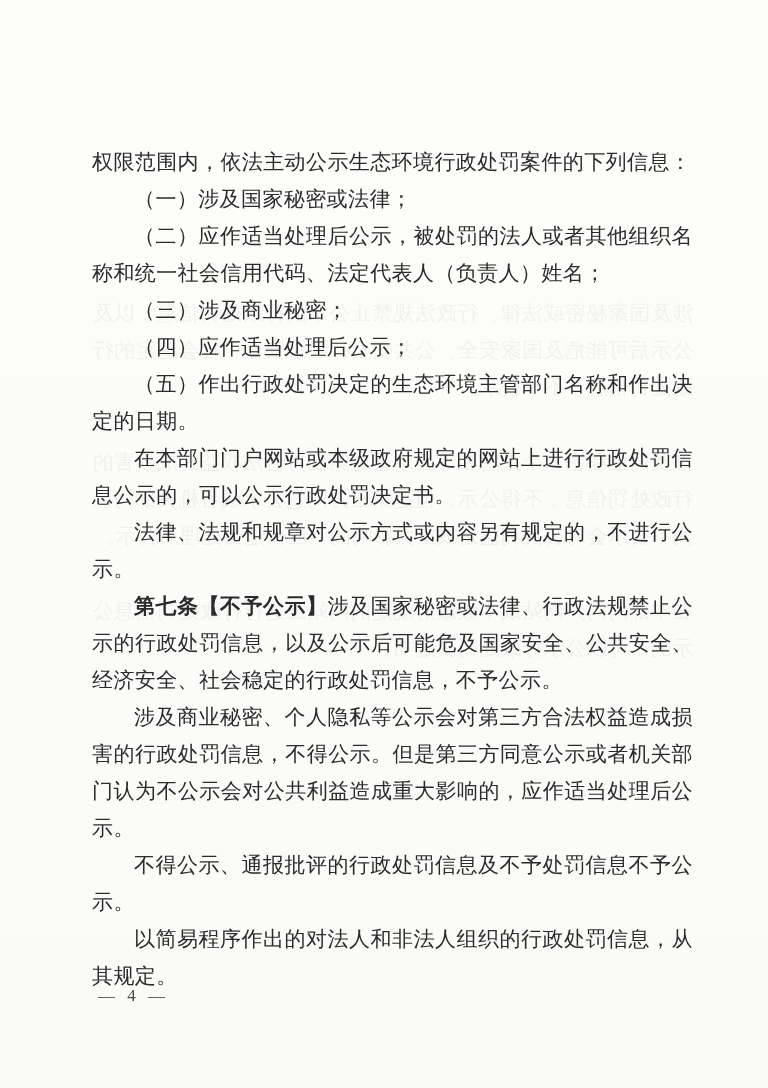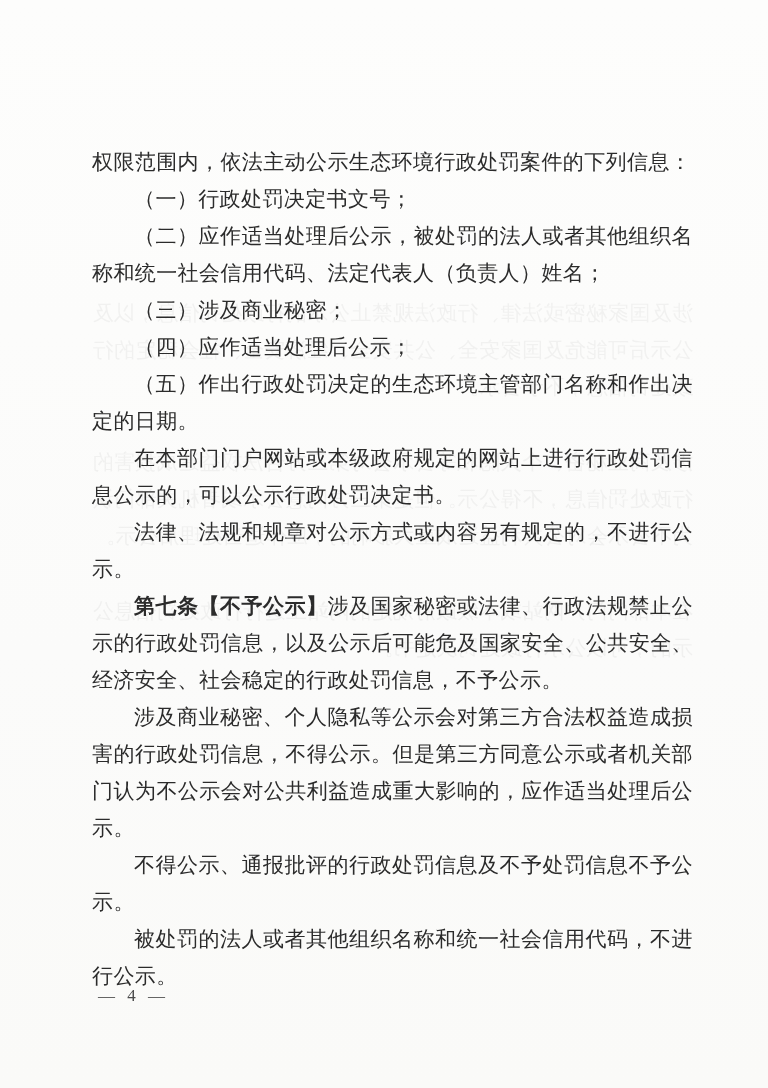--- a/index.html
+++ b/index.html
@@ -73,30 +73,30 @@
 <div class="page">
 
   <div class="ghost" aria-hidden="true">
     <p>涉及国家秘密或法律、行政法规禁止公示的行政处罚信息，以及公示后可能危及国家安全、公共安全、经济安全、社会稳定的行政处罚信息，不予公示。</p>
     <p>涉及商业秘密、个人隐私等公示会对第三方合法权益造成损害的行政处罚信息，不得公示。但是第三方同意公示或者机关部门认为不公示会对公共利益造成重大影响的，应作适当处理后公示。</p>
     <p>在本部门门户网站或本级政府规定的网站上进行行政处罚信息公示的，可以公示行政处罚决定书。</p>
   </div>
 
   <div class="content">
     <p class="para">权限范围内，依法主动公示生态环境行政处罚案件的下列信息：</p>
-    <p class="para indent">（一）行政处罚决定书文号；</p>
+    <p class="para indent">（一）涉及国家秘密或法律；</p>
     <p class="para indent">（二）应作适当处理后公示，被处罚的法人或者其他组织名称和统一社会信用代码、法定代表人（负责人）姓名；</p>
     <p class="para indent">（三）涉及商业秘密；</p>
     <p class="para indent">（四）应作适当处理后公示；</p>
     <p class="para indent">（五）作出行政处罚决定的生态环境主管部门名称和作出决定的日期。</p>
     <p class="para indent">在本部门门户网站或本级政府规定的网站上进行行政处罚信息公示的，可以公示行政处罚决定书。</p>
     <p class="para indent">法律、法规和规章对公示方式或内容另有规定的，不进行公示。</p>
     <p class="para indent">
       <span class="lead">第七条【不予公示】</span><span>涉及国家秘密或法律、行政法规禁止公示的行政处罚信息，以及公示后可能危及国家安全、公共安全、经济安全、社会稳定的行政处罚信息，不予公示。</span>
     </p>
     <p class="para indent">涉及商业秘密、个人隐私等公示会对第三方合法权益造成损害的行政处罚信息，不得公示。但是第三方同意公示或者机关部门认为不公示会对公共利益造成重大影响的，应作适当处理后公示。</p>
     <p class="para indent">不得公示、通报批评的行政处罚信息及不予处罚信息不予公示。</p>
-    <p class="para indent">被处罚的法人或者其他组织名称和统一社会信用代码，不进行公示。</p>
+    <p class="para indent">以简易程序作出的对法人和非法人组织的行政处罚信息，从其规定。</p>
   </div>
 
   <div class="page-number">— 4 —</div>
 
 </div>
 
 </body></html>

